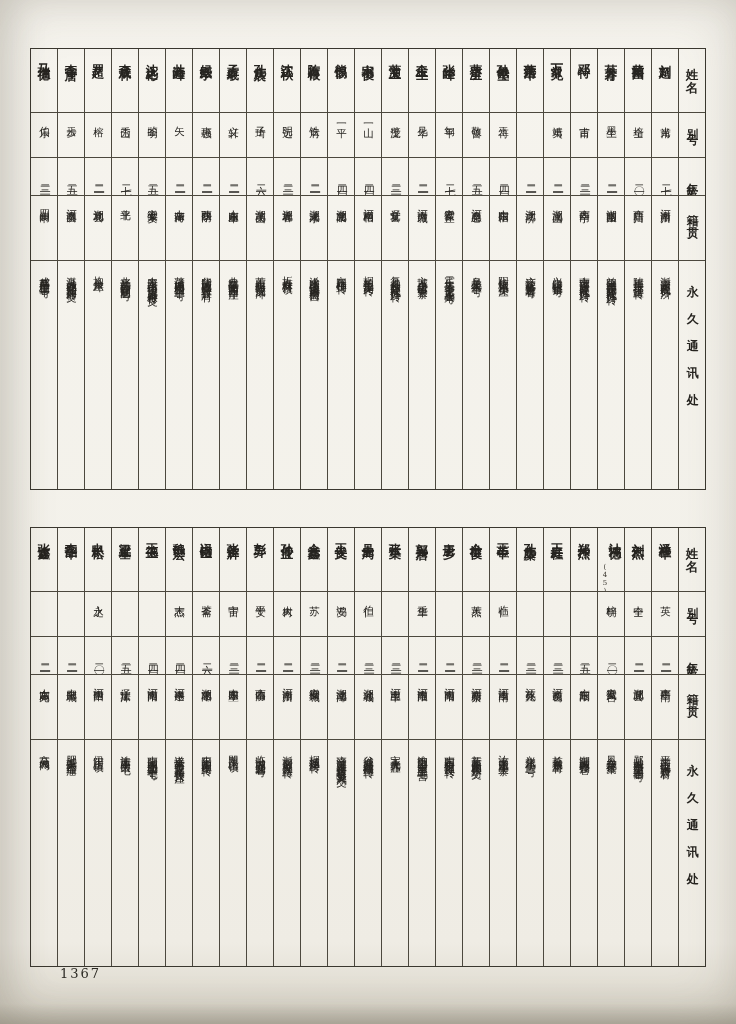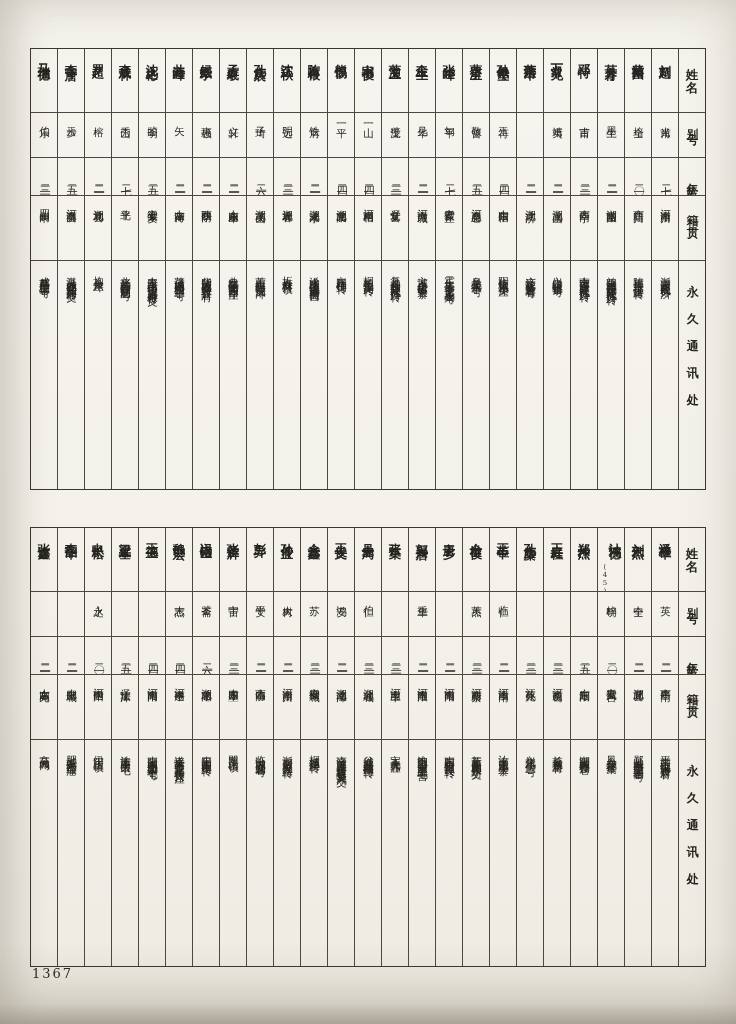--- a/index.html
+++ b/index.html
@@ -55,21 +55,21 @@
   .col.header .cell.name{padding-top:9px;}
   .col.header .cell.name .v{letter-spacing:13px;}
   .col.header .cell.alias{padding-top:6px;}
   .col.header .cell.alias .v{letter-spacing:6px;font-size:11.5px;}
   .col.header .cell.age .v{letter-spacing:3px;font-size:11.5px;}
   .col.header .cell.native{padding-top:9px;}
   .col.header .cell.native .v{letter-spacing:13px;font-size:12px;}
   .col.header .cell.address{padding-top:14px;}
   .col.header .cell.address .v{letter-spacing:27px;font-size:12px;}
   .page-no{
-    position:absolute;left:32px;top:966px;
+    position:absolute;left:60px;top:966px;
     font-size:13px;letter-spacing:2px;color:#2c2a24;
   }
 </style>
 </head>
 <body>
 
 <div class="sheet">
 
   <section class="dir-table t0" id="table-0">
     <div class="col header">

